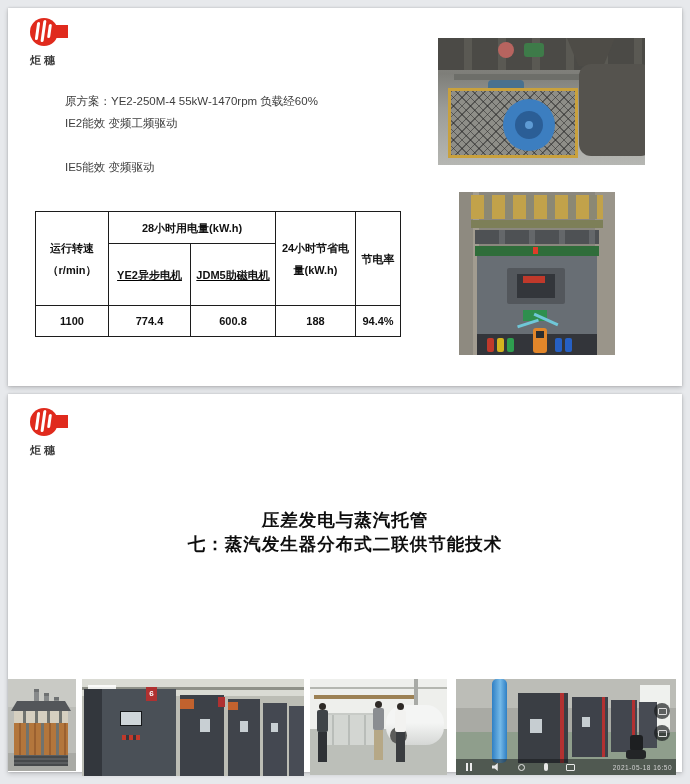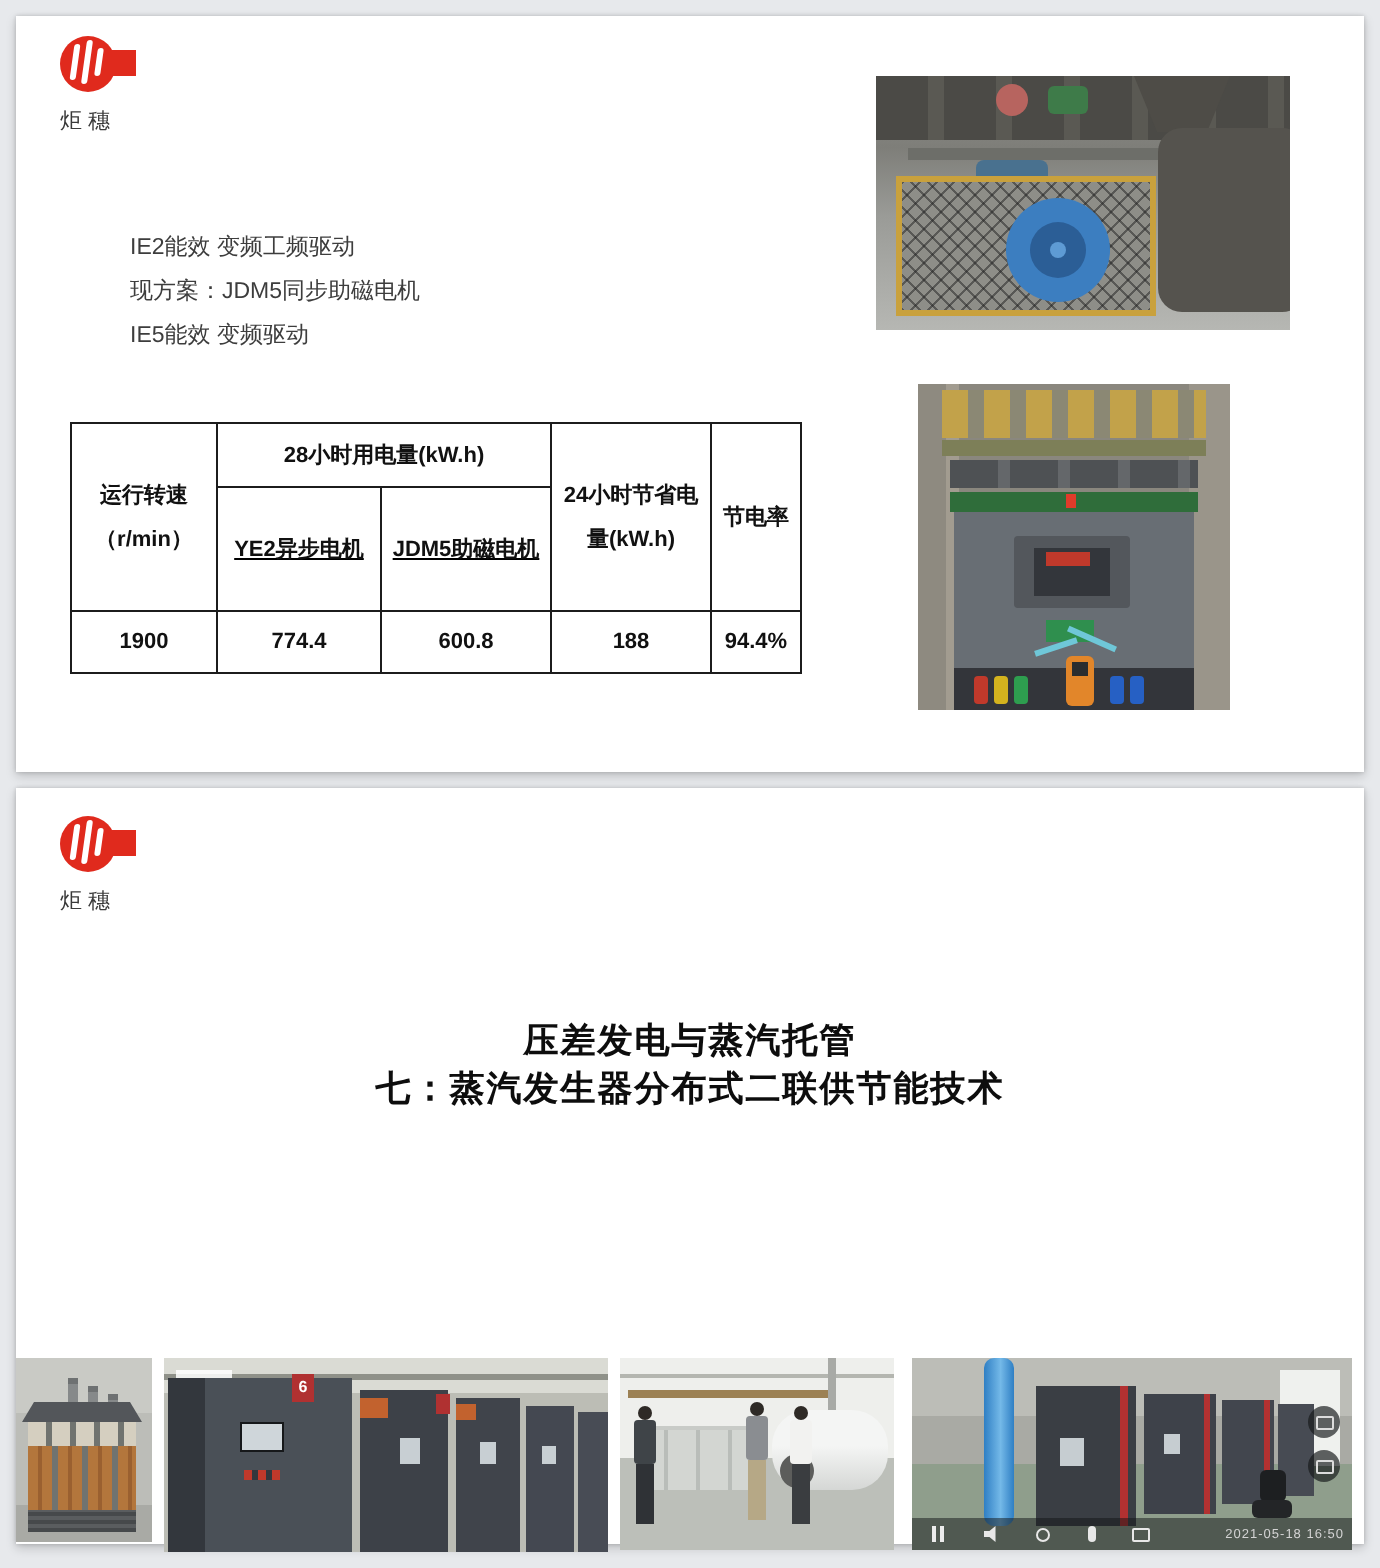--- a/index.html
+++ b/index.html
@@ -12,21 +12,21 @@
 
   
   .logo { position:absolute; width:48px; }
   .logo-mark { position:relative; width:40px; height:36px; }
   .logo-ball { position:absolute; left:0; top:2px; width:28px; height:28px; background:#e02a1d; border-radius:50%; }
   .logo-flame { position:absolute; background:#ffffff; border-radius:2px; transform:skewX(-8deg); }
   .logo-f1 { left:6px; top:6px; width:3px; height:18px; }
   .logo-f2 { left:12px; top:4px; width:3px; height:22px; }
   .logo-f3 { left:18px; top:8px; width:3px; height:14px; }
   .logo-sq { position:absolute; left:22px; top:9px; width:16px; height:13px; background:#e02a1d; }
-  .logo-text { margin-top:1px; font-size:11px; font-weight:normal; color:#3a3a3a; letter-spacing:3px; }
+  .logo-text { margin-top:1px; font-size:11px; font-weight:bold; color:#3a3a3a; letter-spacing:3px; }
 
   
   .s1-title { position:absolute; left:117px; top:20px; font-size:17px; font-weight:bold; color:#0a6fc2; letter-spacing:1px; }
   .s1-heading { position:absolute; left:57px; top:58px; font-size:12px; font-weight:bold; color:#111; }
   .spec { position:absolute; left:57px; font-size:11.5px; color:#3d3d3d; }
   .spec0 { top:86px; } .spec1 { top:108px; } .spec2 { top:130px; } .spec3 { top:152px; }
 
   .tbl { position:absolute; left:27px; top:203px; border-collapse:collapse; table-layout:fixed; }
   .tbl td { border:1px solid #1c1c1c; text-align:center; vertical-align:middle;
             font-size:11px; font-weight:bold; color:#111; white-space:pre-line; line-height:2; padding:0 1px; }
@@ -180,22 +180,22 @@
       <div class="logo-mark">
         <div class="logo-ball"></div>
         <div class="logo-flame logo-f1"></div>
         <div class="logo-flame logo-f2"></div>
         <div class="logo-flame logo-f3"></div>
         <div class="logo-sq"></div>
       </div>
       <div class="logo-text">炬穗</div>
     </div>
 
+    <p class="spec spec0">原方案：YE2-250M-4 55kW-1470rpm  负载经60%</p>
     <p class="spec spec1">IE2能效 变频工频驱动</p>
-    <p class="spec spec2">现方案：JDM5同步助磁电机</p>
     <p class="spec spec3">IE5能效 变频驱动</p>
 
     <table class="tbl">
       <colgroup>
         <col style="width:73px">
           <col style="width:82px">
           <col style="width:85px">
           <col style="width:80px">
           <col style="width:45px">
       </colgroup>
@@ -206,21 +206,21 @@
           <td colspan="2">28小时用电量(kW.h)</td>
           <td rowspan="2">24小时节省电
 量(kW.h)</td>
           <td rowspan="2">节电率</td>
         </tr>
         <tr class="r2">
           <td>YE2异步电机</td>
           <td>JDM5助磁电机</td>
         </tr>
         <tr class="r3">
-          <td>1900</td>
+          <td>1100</td>
           <td>774.4</td>
           <td>600.8</td>
           <td>188</td>
           <td>94.4%</td>
         </tr>
       </tbody>
     </table>
 
     <div class="photo pA">
       <div class="pA-top"></div>

